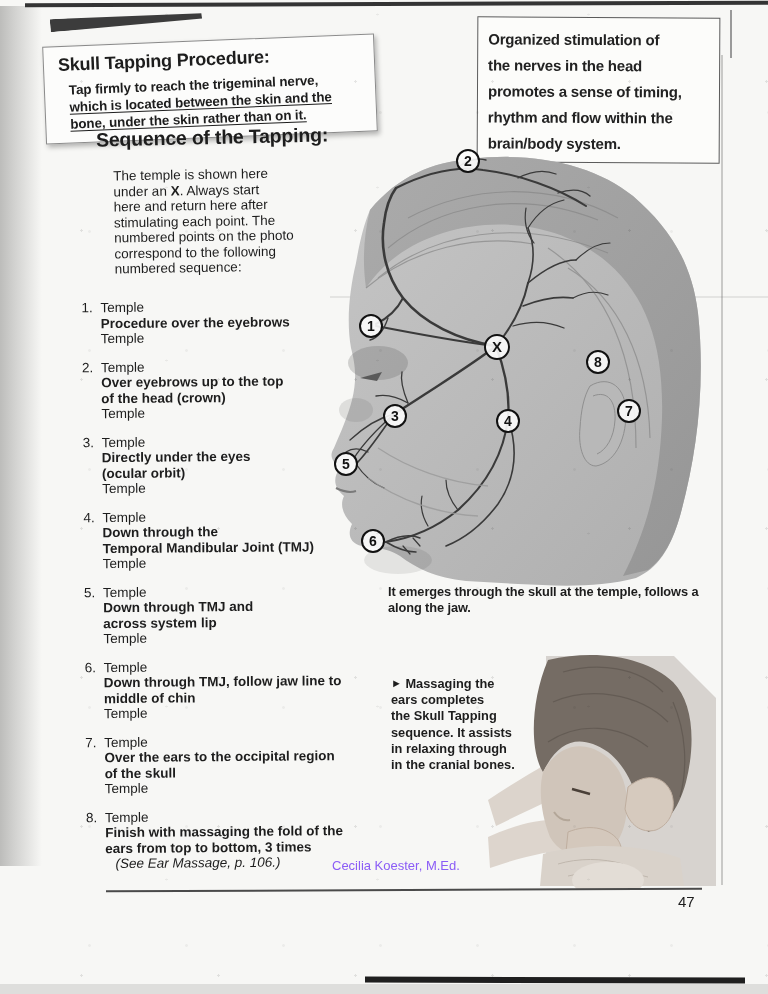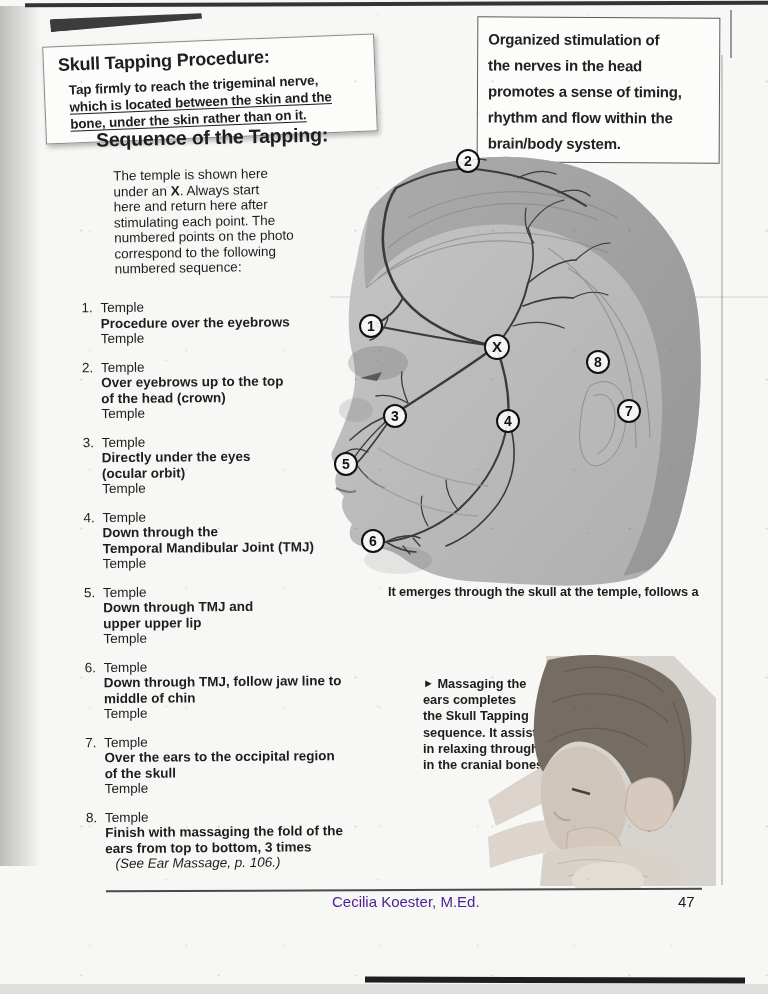--- a/index.html
+++ b/index.html
@@ -50,29 +50,29 @@
   .steps{position:absolute;left:84px;top:299px;width:302px;transform:rotate(-.5deg);font-size:13.5px;line-height:15.5px;}
   .step{display:flex;margin-bottom:13px;}
   .step-num{width:16px;margin-right:3px;text-align:left;flex:none;}
   .step-note{font-style:italic;padding-left:10px;}
 
   
   .diagram{position:absolute;left:318px;top:148px;width:402px;height:442px;}
 
   
   .cap1{position:absolute;left:388px;top:584px;font-size:12.8px;font-weight:700;line-height:16.2px;letter-spacing:-.1px;}
-  .cap2{position:absolute;left:391px;top:676px;font-size:12.8px;font-weight:700;line-height:16.2px;margin-left:32px;}
+  .cap2{position:absolute;left:391px;top:676px;font-size:12.8px;font-weight:700;line-height:16.2px;}
   .cap-marker{font-size:11px;position:relative;top:-1px;}
 
   
   .photo{position:absolute;left:488px;top:652px;width:230px;height:238px;}
 
   
   .footer-rule{position:absolute;left:106px;top:889px;width:596px;height:1.6px;background:#4a4a4a;transform:rotate(-.25deg);}
-  .footer-author{position:absolute;left:332px;top:893px;font-size:15px;color:#4c1d95;}
+  .footer-author{position:absolute;left:332px;top:858px;font-size:13px;color:#8b5cf6;}
   .page-num{position:absolute;left:678px;top:893px;font-size:15px;font-weight:400;}
 </style>
 </head>
 <body>
 
 <div class="page">
   <div class="art-left"></div>
   <div class="art-topline"></div>
   <div class="art-corner"></div>
   <div class="art-fold"></div>
@@ -142,21 +142,21 @@
         <div class="nowrap bold">Down through the</div>
         <div class="nowrap bold">Temporal Mandibular Joint (TMJ)</div>
         <div class="nowrap">Temple</div>
       </div>
     </div>
     <div class="step">
       <span class="step-num">5.</span>
       <div class="step-body">
         <div class="nowrap">Temple</div>
         <div class="nowrap bold">Down through TMJ and</div>
-        <div class="nowrap bold">upper upper lip</div>
+        <div class="nowrap bold">across system lip</div>
         <div class="nowrap">Temple</div>
       </div>
     </div>
     <div class="step">
       <span class="step-num">6.</span>
       <div class="step-body">
         <div class="nowrap">Temple</div>
         <div class="nowrap bold">Down through TMJ, follow jaw line to</div>
         <div class="nowrap bold">middle of chin</div>
         <div class="nowrap">Temple</div>
@@ -293,20 +293,21 @@
         <g>
             <circle cx="55" cy="393" r="11" fill="rgba(252,252,252,.9)" stroke="#111" stroke-width="2"></circle>
             <text x="55" y="398">6</text>
           </g>
       </g>
     </svg>
   </div>
 
   <div class="cap1">
     <div class="nowrap">It emerges through the skull at the temple, follows a</div>
+    <div class="nowrap">along the jaw.</div>
   </div>
 
   <div class="cap2">
     <div class="nowrap"><span class="cap-marker">►</span> <span>Massaging the</span></div>
     <div class="nowrap">ears completes</div>
     <div class="nowrap">the Skull Tapping</div>
     <div class="nowrap">sequence. It assists</div>
     <div class="nowrap">in relaxing through</div>
     <div class="nowrap">in the cranial bones.</div>
   </div>

